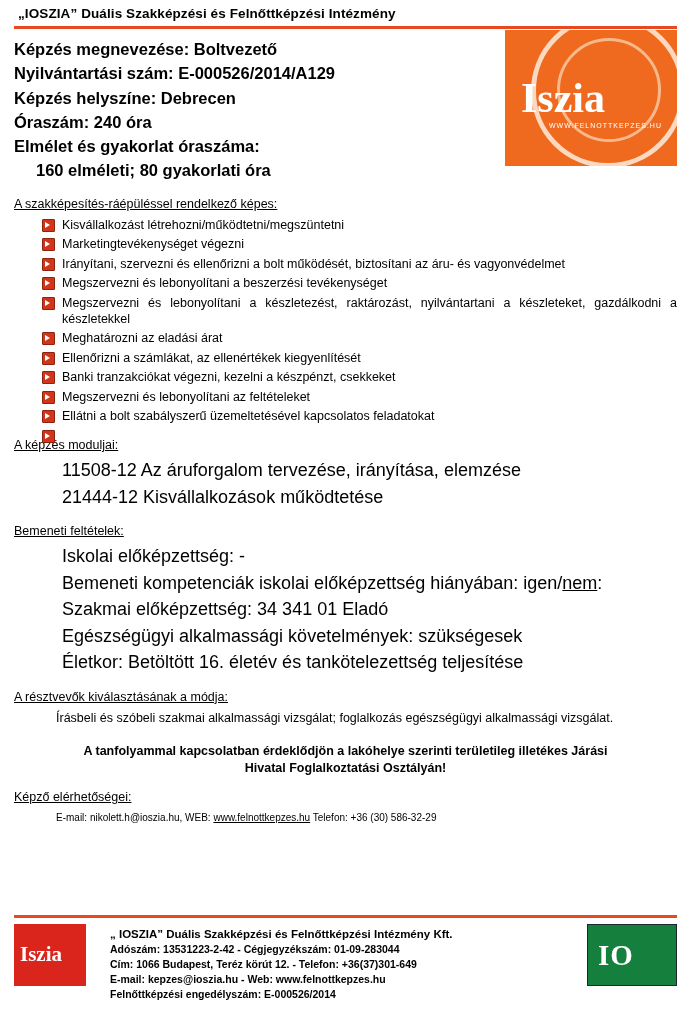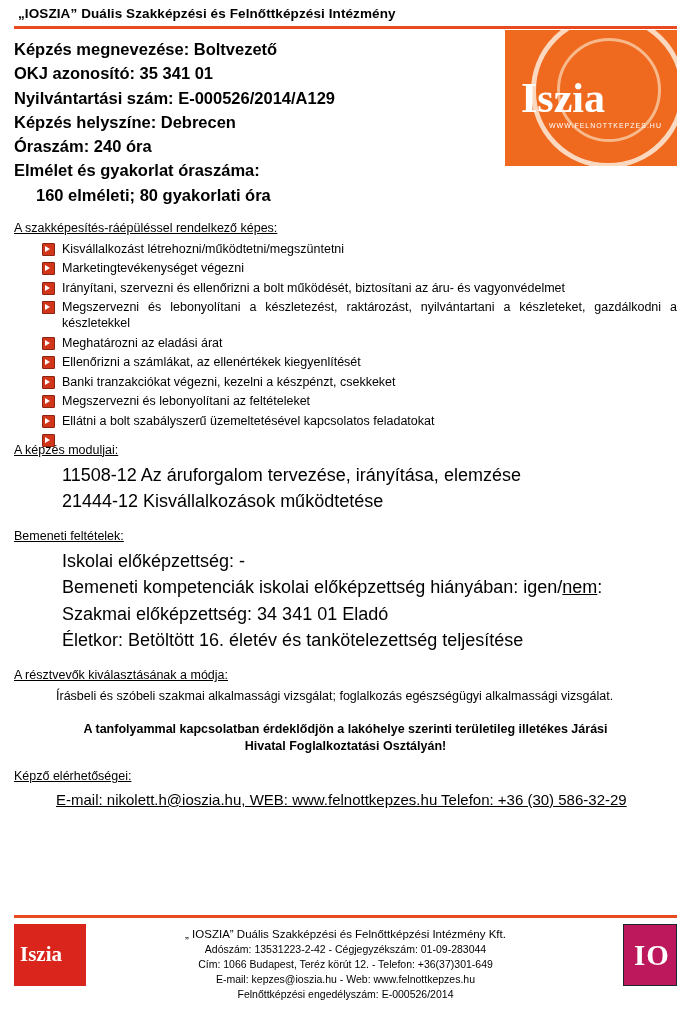--- a/index.html
+++ b/index.html
@@ -157,23 +157,22 @@
   .notice {
     margin-top: 16px;
     font-size: 12.5px;
     font-weight: bold;
     text-align: center;
     line-height: 1.35;
     padding: 0 16px;
   }
   .contact-line {
     margin-top: 8px;
-    font-size: 15px;
+    font-size: 10px;
     padding-left: 42px;
-    text-decoration: underline;
   }
   a.plain {
     color: #000000;
     text-decoration: underline;
   }
   .u { text-decoration: underline; }
   
   .footer-rule {
     position: absolute;
     left: 14px;
@@ -187,23 +186,24 @@
     left: 0;
     right: 0;
     bottom: 6px;
     height: 96px;
   }
   .footer-center {
     position: absolute;
     left: 110px;
     right: 110px;
     top: 4px;
-    text-align: center;
+    text-align: left;
     font-size: 10.5px;
     line-height: 1.42;
+    font-weight: bold;
   }
   .footer-center .ftitle {
     font-size: 11.5px;
   }
   .footer-logo-left {
     position: absolute;
     left: 14px;
     top: 2px;
     width: 72px;
     height: 62px;
@@ -215,23 +215,23 @@
     left: 6px;
     font-family: "Liberation Serif", serif;
     font-size: 21px;
     font-weight: bold;
     color: #ffffff;
   }
   .footer-logo-right {
     position: absolute;
     right: 14px;
     top: 2px;
-    width: 54px;
+    width: 90px;
     height: 62px;
-    background: #be185d;
+    background: #15803d;
     border: 1px solid #1d262c;
     box-sizing: border-box;
   }
   .footer-logo-right .fr-text {
     position: absolute;
     top: 14px;
     left: 10px;
     font-family: "Liberation Serif", serif;
     font-size: 29px;
     font-weight: bold;
@@ -249,54 +249,54 @@
 
   <div class="logo-box">
     <div class="logo-ring"></div>
     <div class="logo-ring2"></div>
     <div class="logo-text"><span class="i-letter">I</span><span>szia</span></div>
     <div class="logo-sub">WWW.FELNOTTKEPZES.HU</div>
   </div>
 
   <div class="title-block">
     <div>Képzés megnevezése: Boltvezető</div>
-    <div>OKJ azonosító: 35 341 01</div>
     <div>Nyilvántartási szám: E-000526/2014/A129</div>
     <div>Képzés helyszíne: Debrecen</div>
     <div>Óraszám: 240 óra</div>
     <div>Elmélet és gyakorlat óraszáma:</div>
     <div class="indent">160 elméleti; 80 gyakorlati óra</div>
   </div>
 
   <div class="section-head">A szakképesítés-ráépüléssel rendelkező képes:</div>
   <ul class="bullets">
     <li><span class="bullet-icon"></span><span>Kisvállalkozást létrehozni/működtetni/megszüntetni</span></li>
     <li><span class="bullet-icon"></span><span>Marketingtevékenységet végezni</span></li>
     <li><span class="bullet-icon"></span><span>Irányítani, szervezni és ellenőrizni a bolt működését, biztosítani az áru- és vagyonvédelmet</span></li>
-    <li><span class="bullet-icon"></span></li>
+    <li><span class="bullet-icon"></span><span>Megszervezni és lebonyolítani a beszerzési tevékenységet</span></li>
     <li><span class="bullet-icon"></span><span>Megszervezni és lebonyolítani a készletezést, raktározást, nyilvántartani a készleteket, gazdálkodni a készletekkel</span></li>
     <li><span class="bullet-icon"></span><span>Meghatározni az eladási árat</span></li>
     <li><span class="bullet-icon"></span><span>Ellenőrizni a számlákat, az ellenértékek kiegyenlítését</span></li>
     <li><span class="bullet-icon"></span><span>Banki tranzakciókat végezni, kezelni a készpénzt, csekkeket</span></li>
     <li><span class="bullet-icon"></span><span>Megszervezni és lebonyolítani az feltételeket</span></li>
     <li><span class="bullet-icon"></span><span>Ellátni a bolt szabályszerű üzemeltetésével kapcsolatos feladatokat</span></li>
     <li><span class="bullet-icon"></span></li>
   </ul>
 
   <div class="section-head">A képzés moduljai:</div>
   <div class="indent-list">
     <div>11508-12 Az áruforgalom tervezése, irányítása, elemzése</div>
     <div>21444-12 Kisvállalkozások működtetése</div>
   </div>
 
   <div class="section-head">Bemeneti feltételek:</div>
   <div class="indent-list">
     <div>Iskolai előképzettség: -</div>
     <div><span>Bemeneti kompetenciák iskolai előképzettség hiányában: igen/</span><span class="u">nem</span><span>:</span></div>
     <div>Szakmai előképzettség: 34 341 01 Eladó</div>
+    <div>Egészségügyi alkalmassági követelmények: szükségesek</div>
     <div>Életkor: Betöltött 16. életév és tankötelezettség teljesítése</div>
   </div>
 
   <div class="section-head">A résztvevők kiválasztásának a módja:</div>
   <div class="para indented">Írásbeli és szóbeli szakmai alkalmassági vizsgálat; foglalkozás egészségügyi alkalmassági vizsgálat.</div>
 
   <div class="notice">
     <div>A tanfolyammal kapcsolatban érdeklődjön a lakóhelye szerinti területileg illetékes Járási</div>
     <div>Hivatal Foglalkoztatási Osztályán!</div>
   </div>

